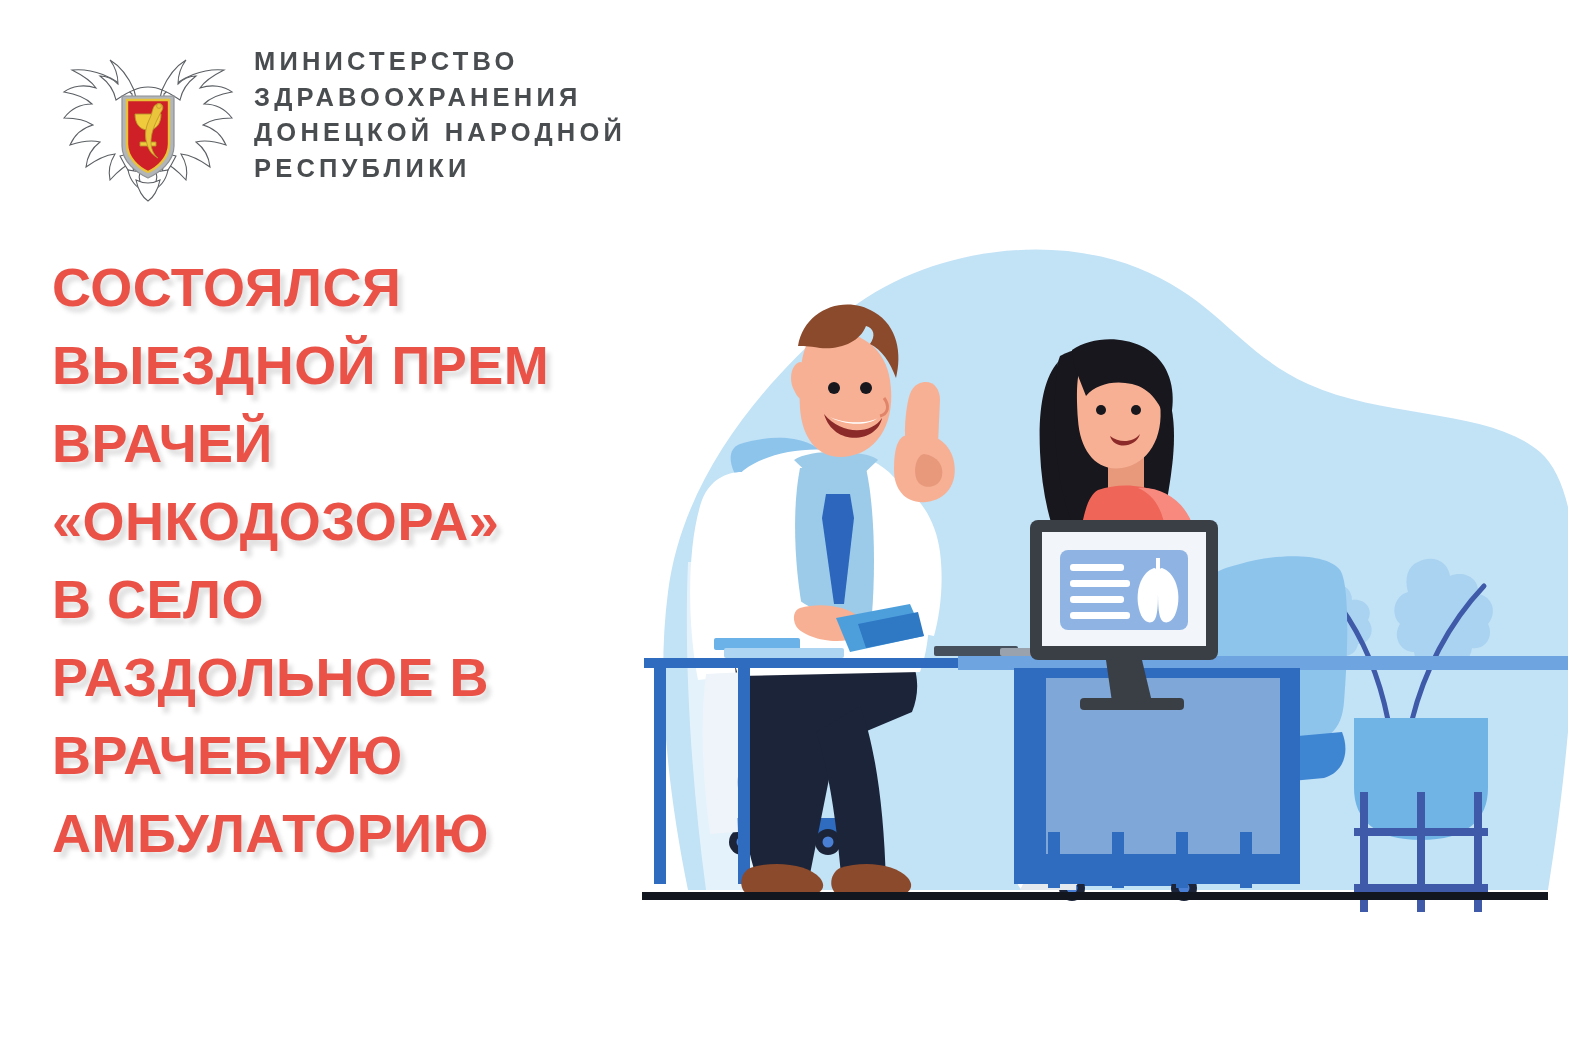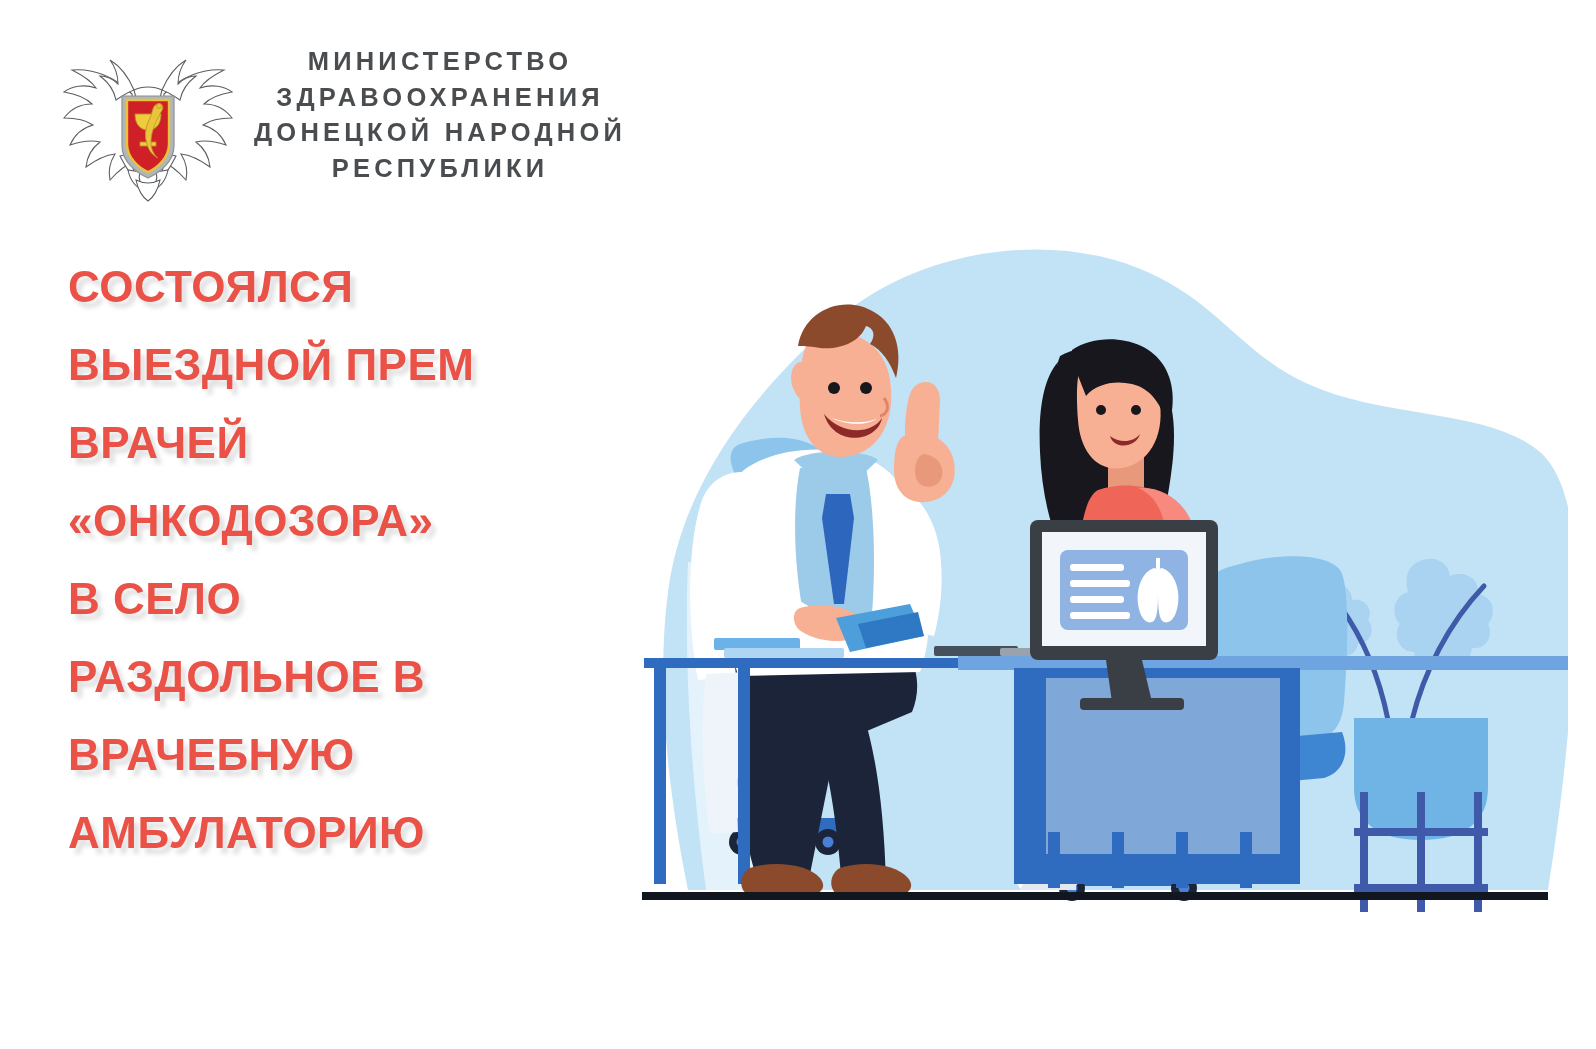--- a/index.html
+++ b/index.html
@@ -3,25 +3,25 @@
 <meta charset="utf-8">
 <style>
   html,body{margin:0;padding:0;background:#ffffff;}
   body{width:1596px;height:1049px;overflow:hidden;font-family:"Liberation Sans",sans-serif;}
   #poster{position:relative;width:1596px;height:1049px;background:#ffffff;overflow:hidden;}
 
   
   #header{position:absolute;left:58px;top:28px;display:flex;align-items:flex-start;}
   #emblem{width:180px;height:178px;flex:none;}
   #ministry-text{margin-left:16px;margin-top:16px;color:#4a4d50;
-     font-size:25.5px;font-weight:700;letter-spacing:4.2px;line-height:35.5px;white-space:pre;text-align:center;}
+     font-size:25.5px;font-weight:700;letter-spacing:4.2px;line-height:35.5px;white-space:pre;}
 
   
-  #headline{position:absolute;left:68px;top:248px;width:700px;
-     color:#ea5248;font-size:44px;font-weight:700;line-height:78px;
+  #headline{position:absolute;left:52px;top:248px;width:700px;
+     color:#ea5248;font-size:54px;font-weight:700;line-height:78px;
      letter-spacing:0.5px;white-space:pre;
      text-shadow:5px 6px 4px rgba(120,120,120,0.22);}
 
   
   #illustration{position:absolute;left:628px;top:232px;width:940px;height:680px;}
   #illustration svg{display:block;width:100%;height:100%;}
 </style>
 </head>
 <body>
 

